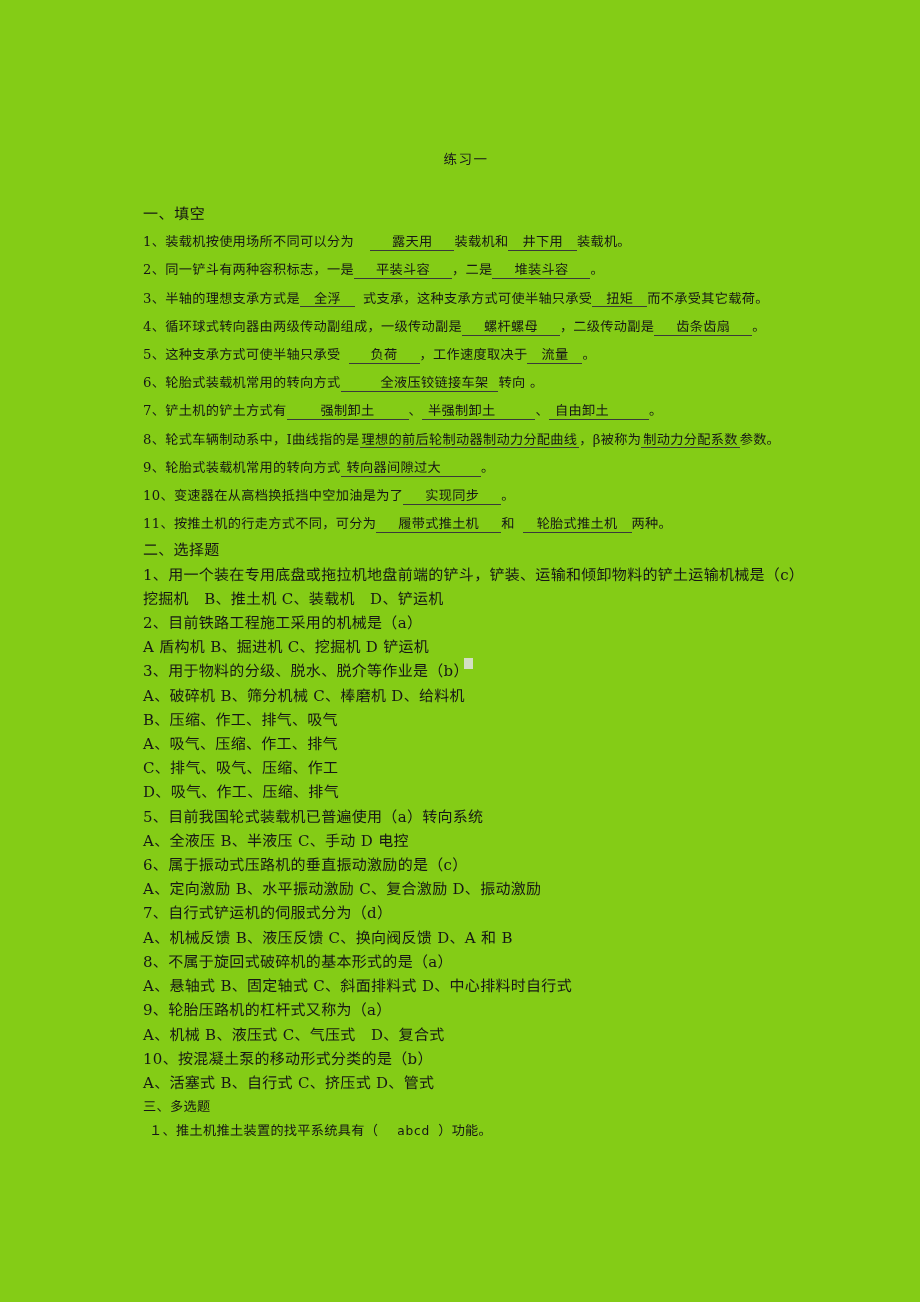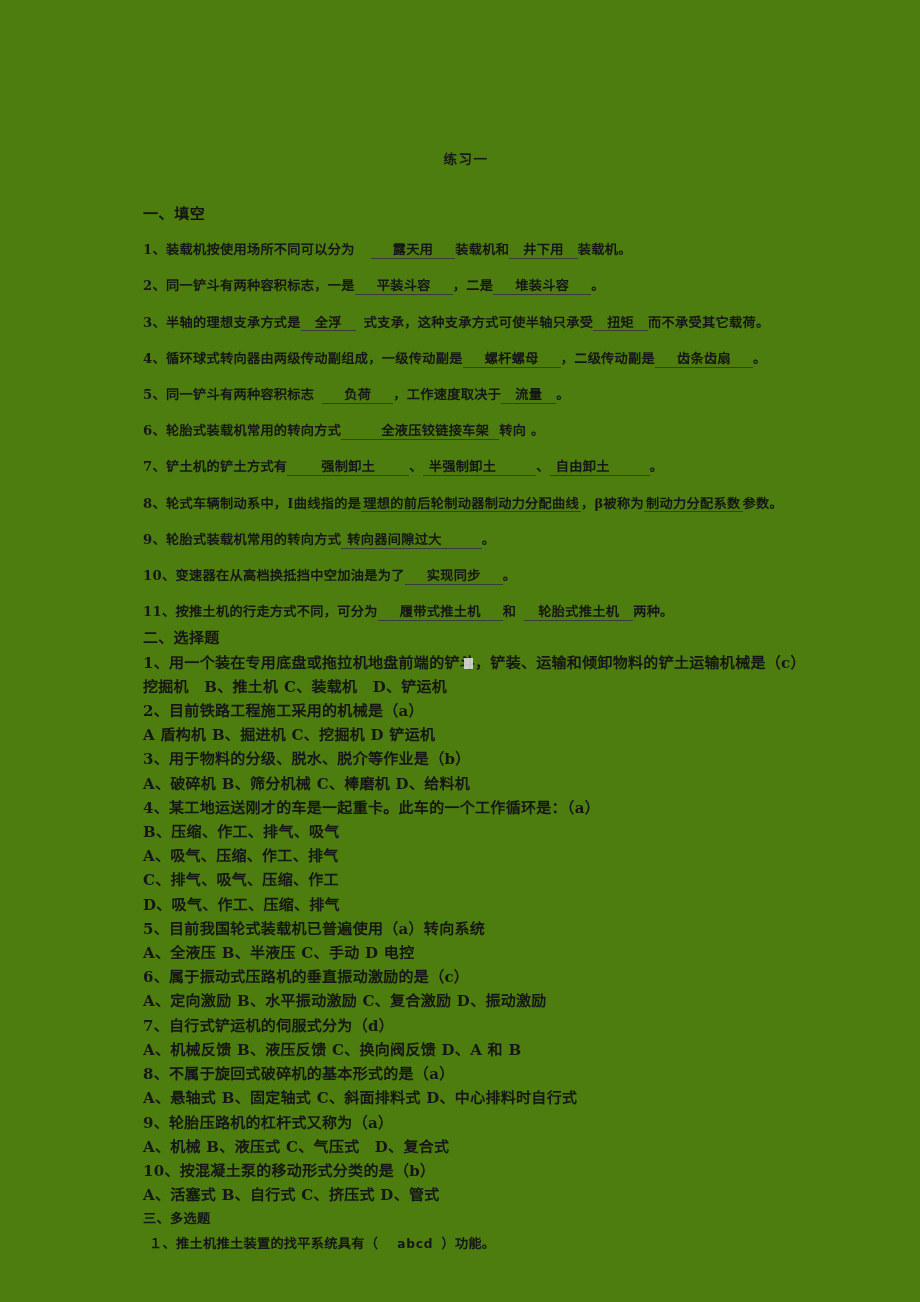--- a/index.html
+++ b/index.html
@@ -14,22 +14,21 @@
     position: relative;
     overflow: hidden;
     font-family: "DejaVu Serif", "Liberation Serif", serif;
     color: #141414;
     -webkit-font-smoothing: none;
   }
 
   .page {
     position: absolute;
     inset: 0;
-    background: #4d7c0f;
-    font-weight: bold;
+    background: #84cc16;
   }
 
   
   .doc-title {
     position: absolute;
     left: 0;
     top: 148px;
     width: 920px;
     text-align: center;
     padding-left: 12px;
@@ -53,21 +52,20 @@
     color: #141414;
   }
 
   
   .fill-list .qline {
     font-size: 13.2px;
     line-height: 28.2px;
     white-space: nowrap;
     letter-spacing: .3px;
     color: #161616;
-    margin-top: 8px;
   }
   .fill-list .qline.wrap {
     white-space: normal;
     line-height: 28.2px;
   }
   .fill-list .sec-head {
     line-height: 28.2px;
   }
 
   
@@ -150,21 +148,21 @@
 
       <div class="qline">
         <span>3、</span><span>半轴的理想支承方式是</span><span class="ans pad-s">全浮</span><span class="gap-s"></span><span>式支承，这种支承方式可使半轴只承受</span><span class="ans pad-s">扭矩</span><span>而不承受其它载荷。</span>
       </div>
 
       <div class="qline">
         <span>4、</span><span>循环球式转向器由两级传动副组成，一级传动副是</span><span class="ans pad-m">螺杆螺母</span><span>，二级传动副是</span><span class="ans pad-m">齿条齿扇</span><span>。</span>
       </div>
 
       <div class="qline">
-        <span>5、</span><span>同一铲斗有两种容积标志</span><span class="gap-s"></span><span class="ans pad-m">负荷</span><span>，工作速度取决于</span><span class="ans pad-s">流量</span><span>。</span>
+        <span>5、</span><span>这种支承方式可使半轴只承受</span><span class="gap-s"></span><span class="ans pad-m">负荷</span><span>，工作速度取决于</span><span class="ans pad-s">流量</span><span>。</span>
       </div>
 
       <div class="qline">
         <span>6、</span><span>轮胎式装载机常用的转向方式</span><span class="ans pad-lead-l">全液压铰链接车架</span><span>转向 。</span>
       </div>
 
       <div class="qline">
         <span>7、</span><span>铲土机的铲土方式有</span><span class="ans pad-l">强制卸土</span><span>、</span><span class="ans pad-tail-l">半强制卸土</span><span>、</span><span class="ans pad-tail-l">自由卸土</span><span>。</span>
       </div>
 
@@ -190,21 +188,20 @@
 
       <div class="qline">1、用一个装在专用底盘或拖拉机地盘前端的铲斗，铲装、运输和倾卸物料的铲土运输机械是（c）</div>
       <div class="qline">挖掘机　B、推土机 C、装载机　D、铲运机</div>
 
       <div class="qline">2、目前铁路工程施工采用的机械是（a）</div>
       <div class="qline">A 盾构机 B、掘进机 C、挖掘机 D 铲运机</div>
 
       <div class="qline">3、用于物料的分级、脱水、脱介等作业是（b）</div>
       <div class="qline">A、破碎机 B、筛分机械 C、棒磨机 D、给料机</div>
 
-      <div class="qline">4、某工地运送刚才的车是一起重卡。此车的一个工作循环是：（a）</div>
       <div class="qline">B、压缩、作工、排气、吸气</div>
       <div class="qline">A、吸气、压缩、作工、排气</div>
       <div class="qline">C、排气、吸气、压缩、作工</div>
       <div class="qline">D、吸气、作工、压缩、排气</div>
 
       <div class="qline">5、目前我国轮式装载机已普遍使用（a）转向系统</div>
       <div class="qline">A、全液压 B、半液压 C、手动 D 电控</div>
 
       <div class="qline">6、属于振动式压路机的垂直振动激励的是（c）</div>
       <div class="qline">A、定向激励 B、水平振动激励 C、复合激励 D、振动激励</div>

